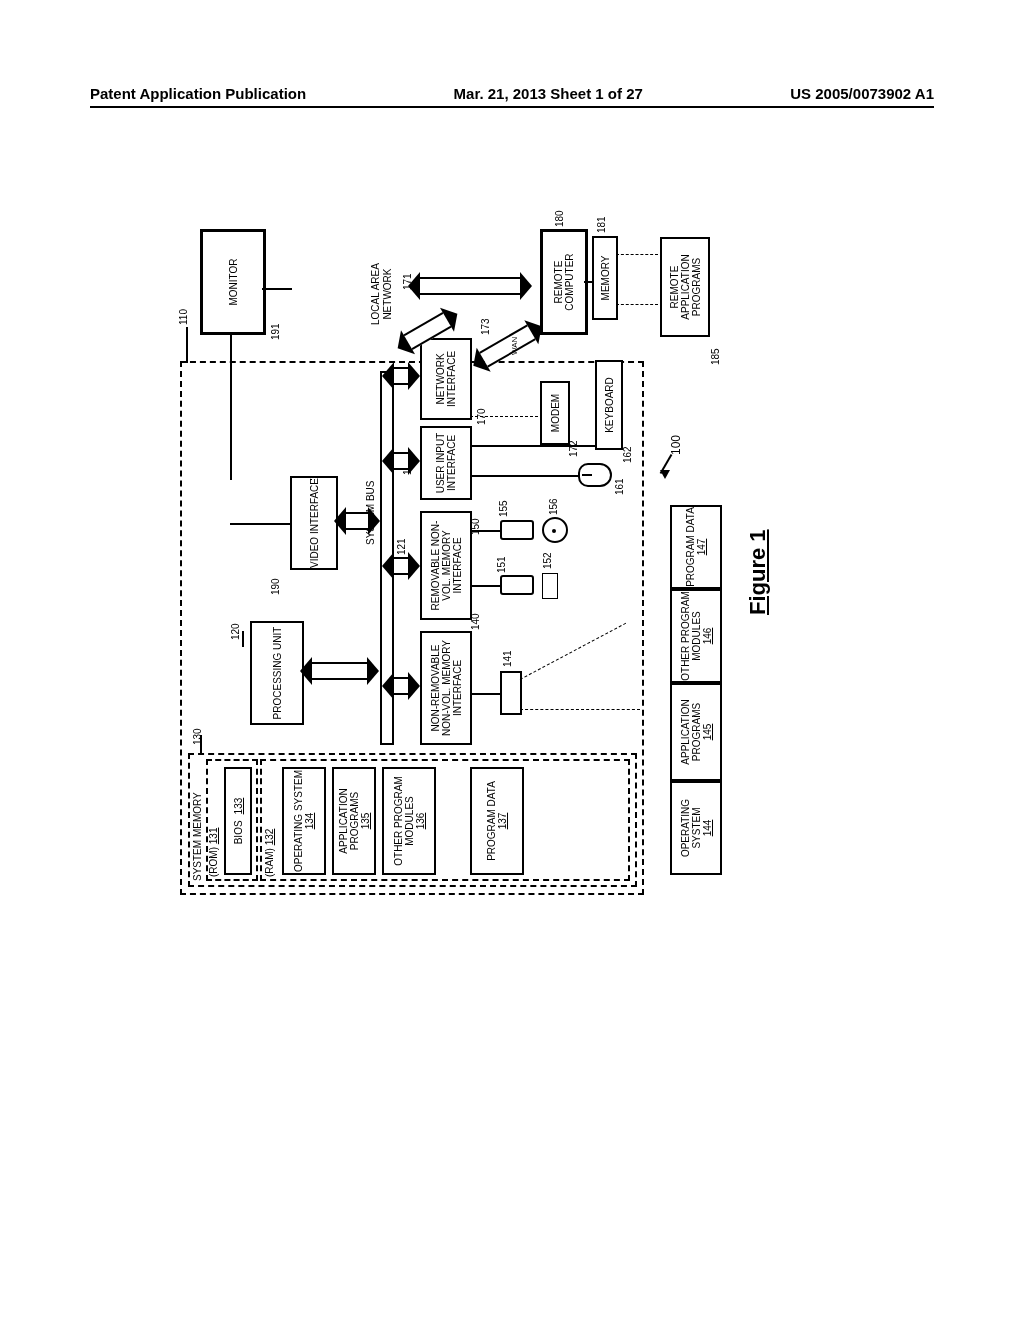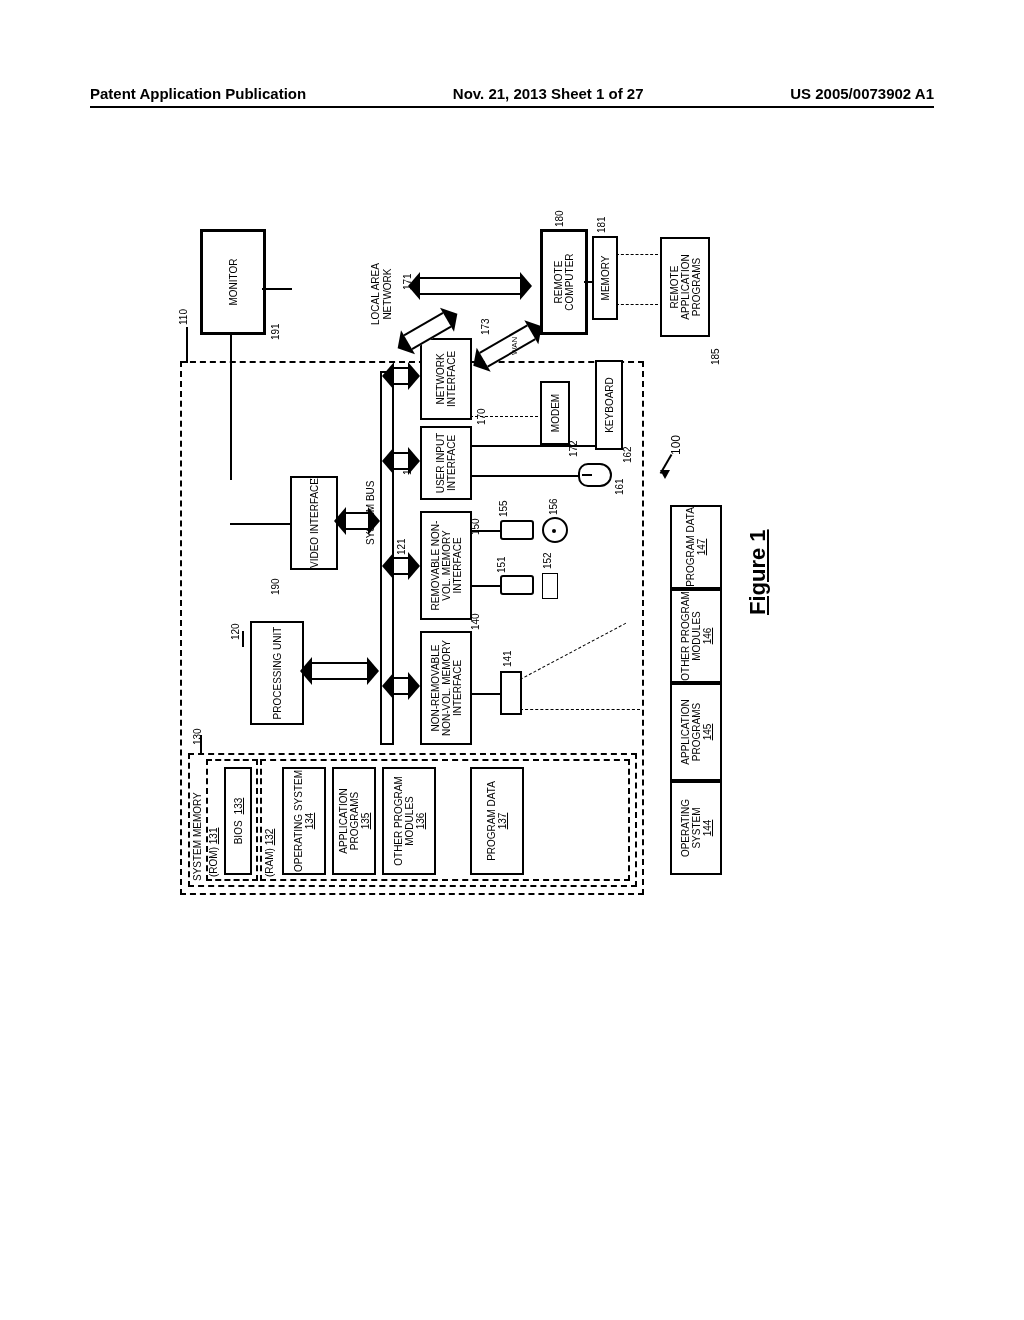--- a/index.html
+++ b/index.html
@@ -107,21 +107,21 @@
   .mouse { position:absolute; width:20px; height:30px; border:2px solid #000; border-radius:10px 10px 12px 12px; }
   .mouse::after { content:''; position:absolute; left:50%; top:2px; width:2px; height:10px; background:#000; transform:translateX(-50%); }
 </style>
 </head>
 <body>
 
 <div class="page">
 
   <div class="header">
     <span>Patent Application Publication</span>
-    <span>Nov. 21, 2013  Sheet 1 of 27</span>
+    <span>Mar. 21, 2013  Sheet 1 of 27</span>
     <span>US 2005/0073902 A1</span>
   </div>
 
   <div class="diagram-area">
 
     <div class="dashed-box" style="left:0; top:10px; width:530px; height:460px;"></div>
 
     <div class="dashed-box" style="left:8px; top:18px; width:130px; height:445px;"></div>
     <div class="label" style="left:14px; top:22px;">SYSTEM MEMORY</div>
 

